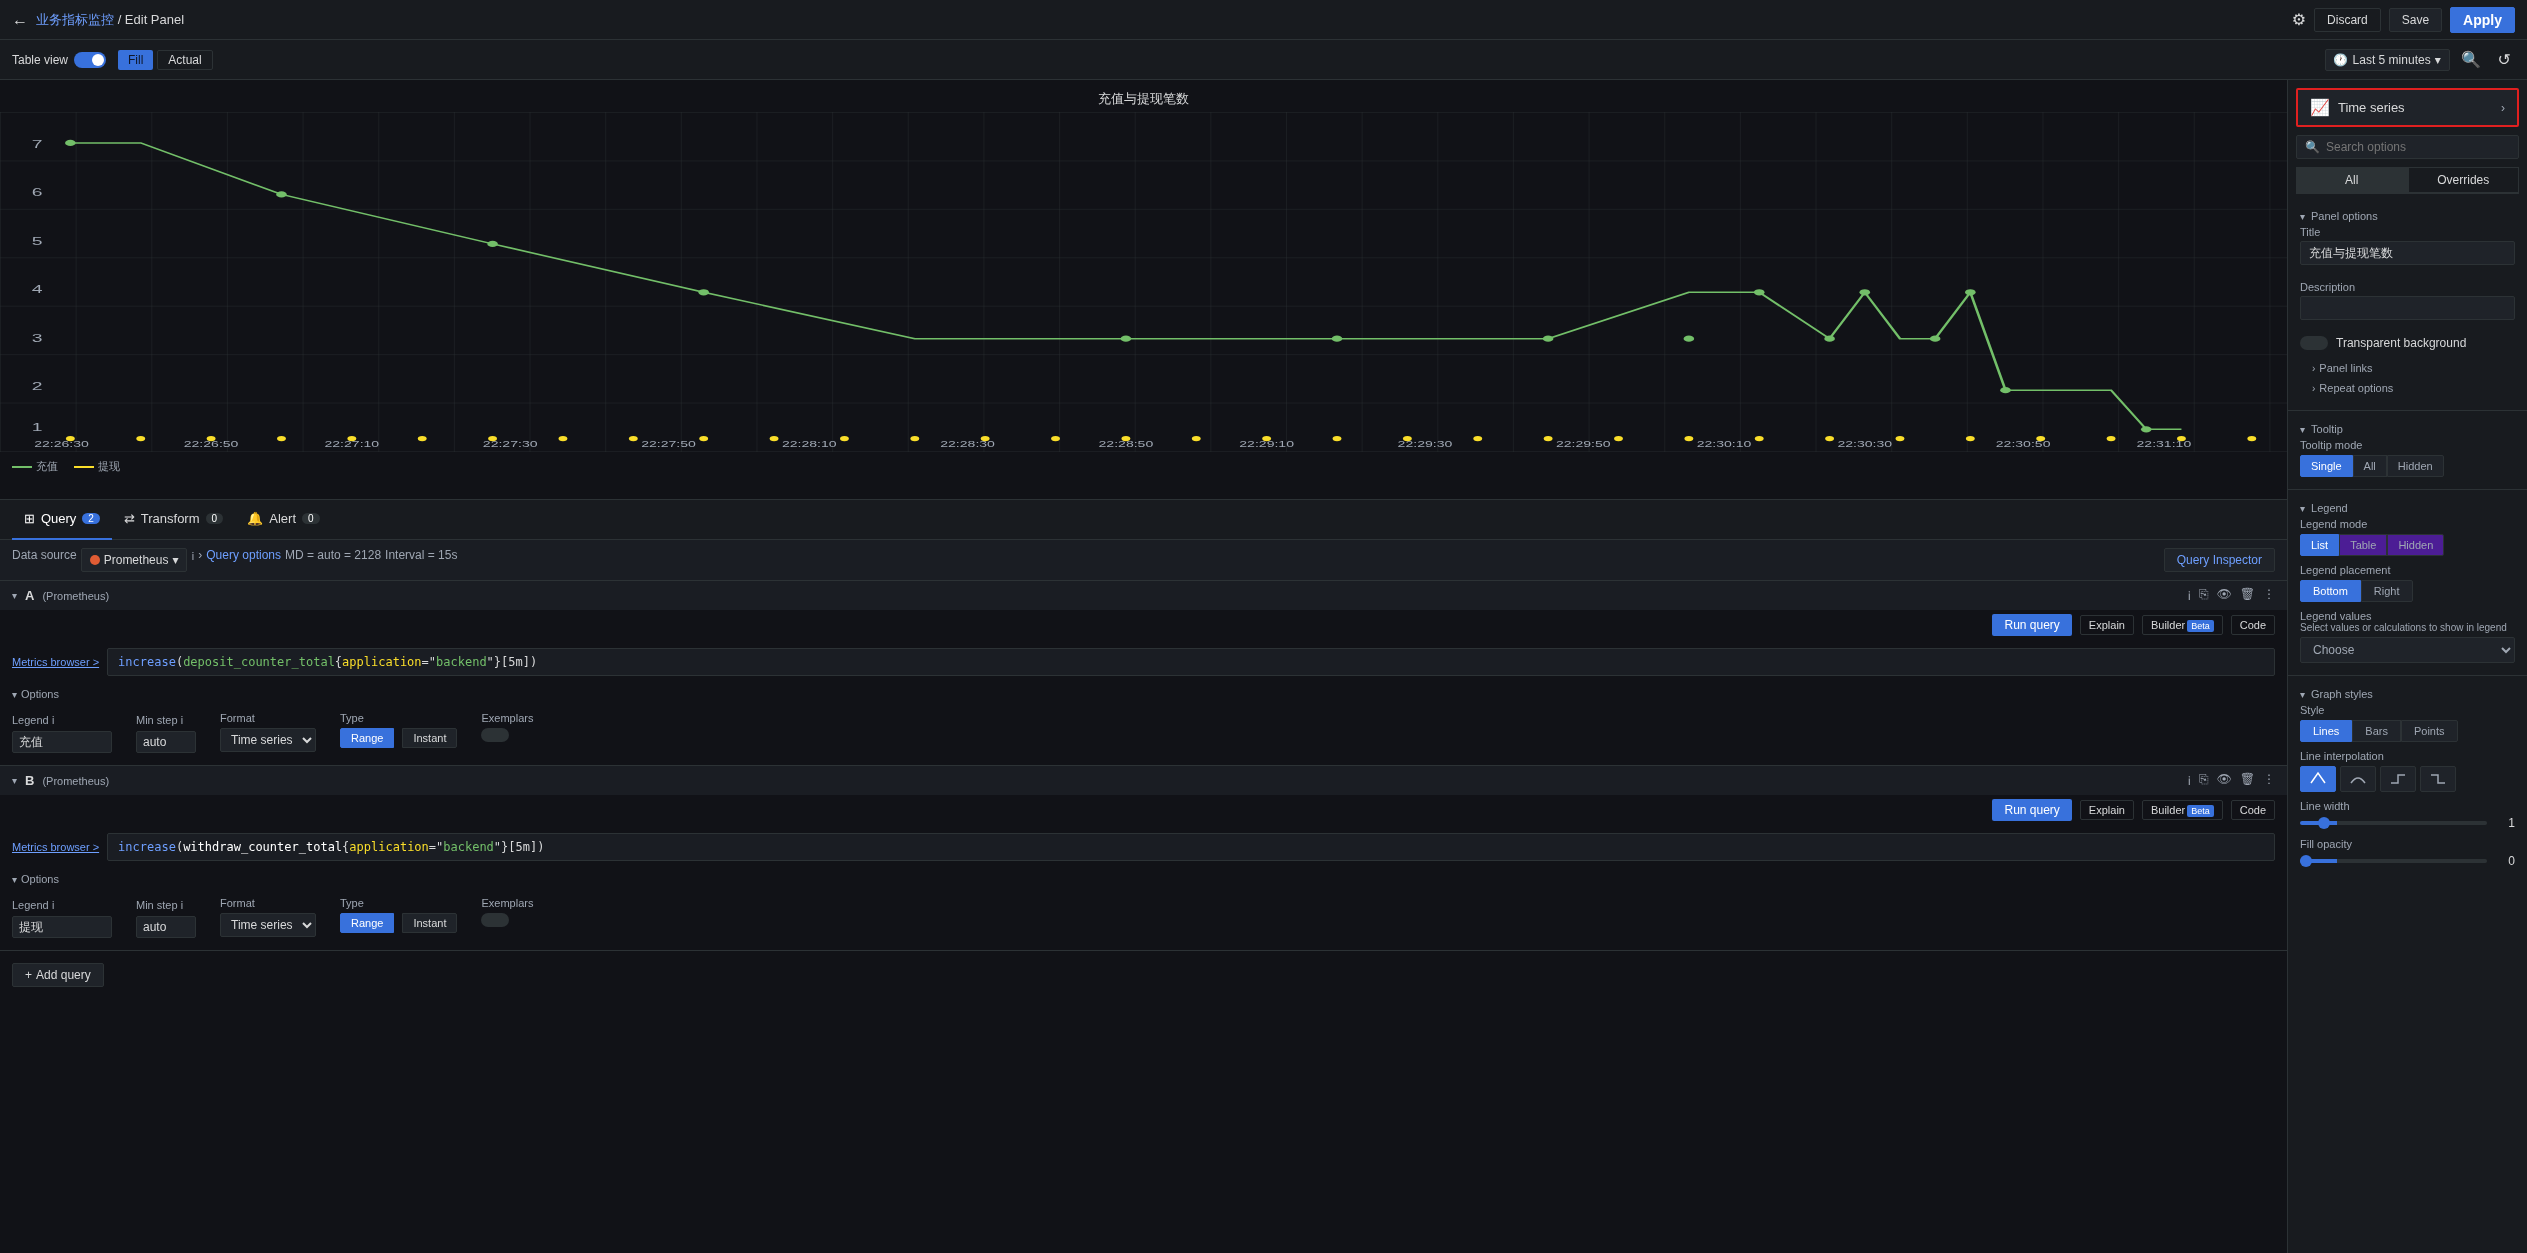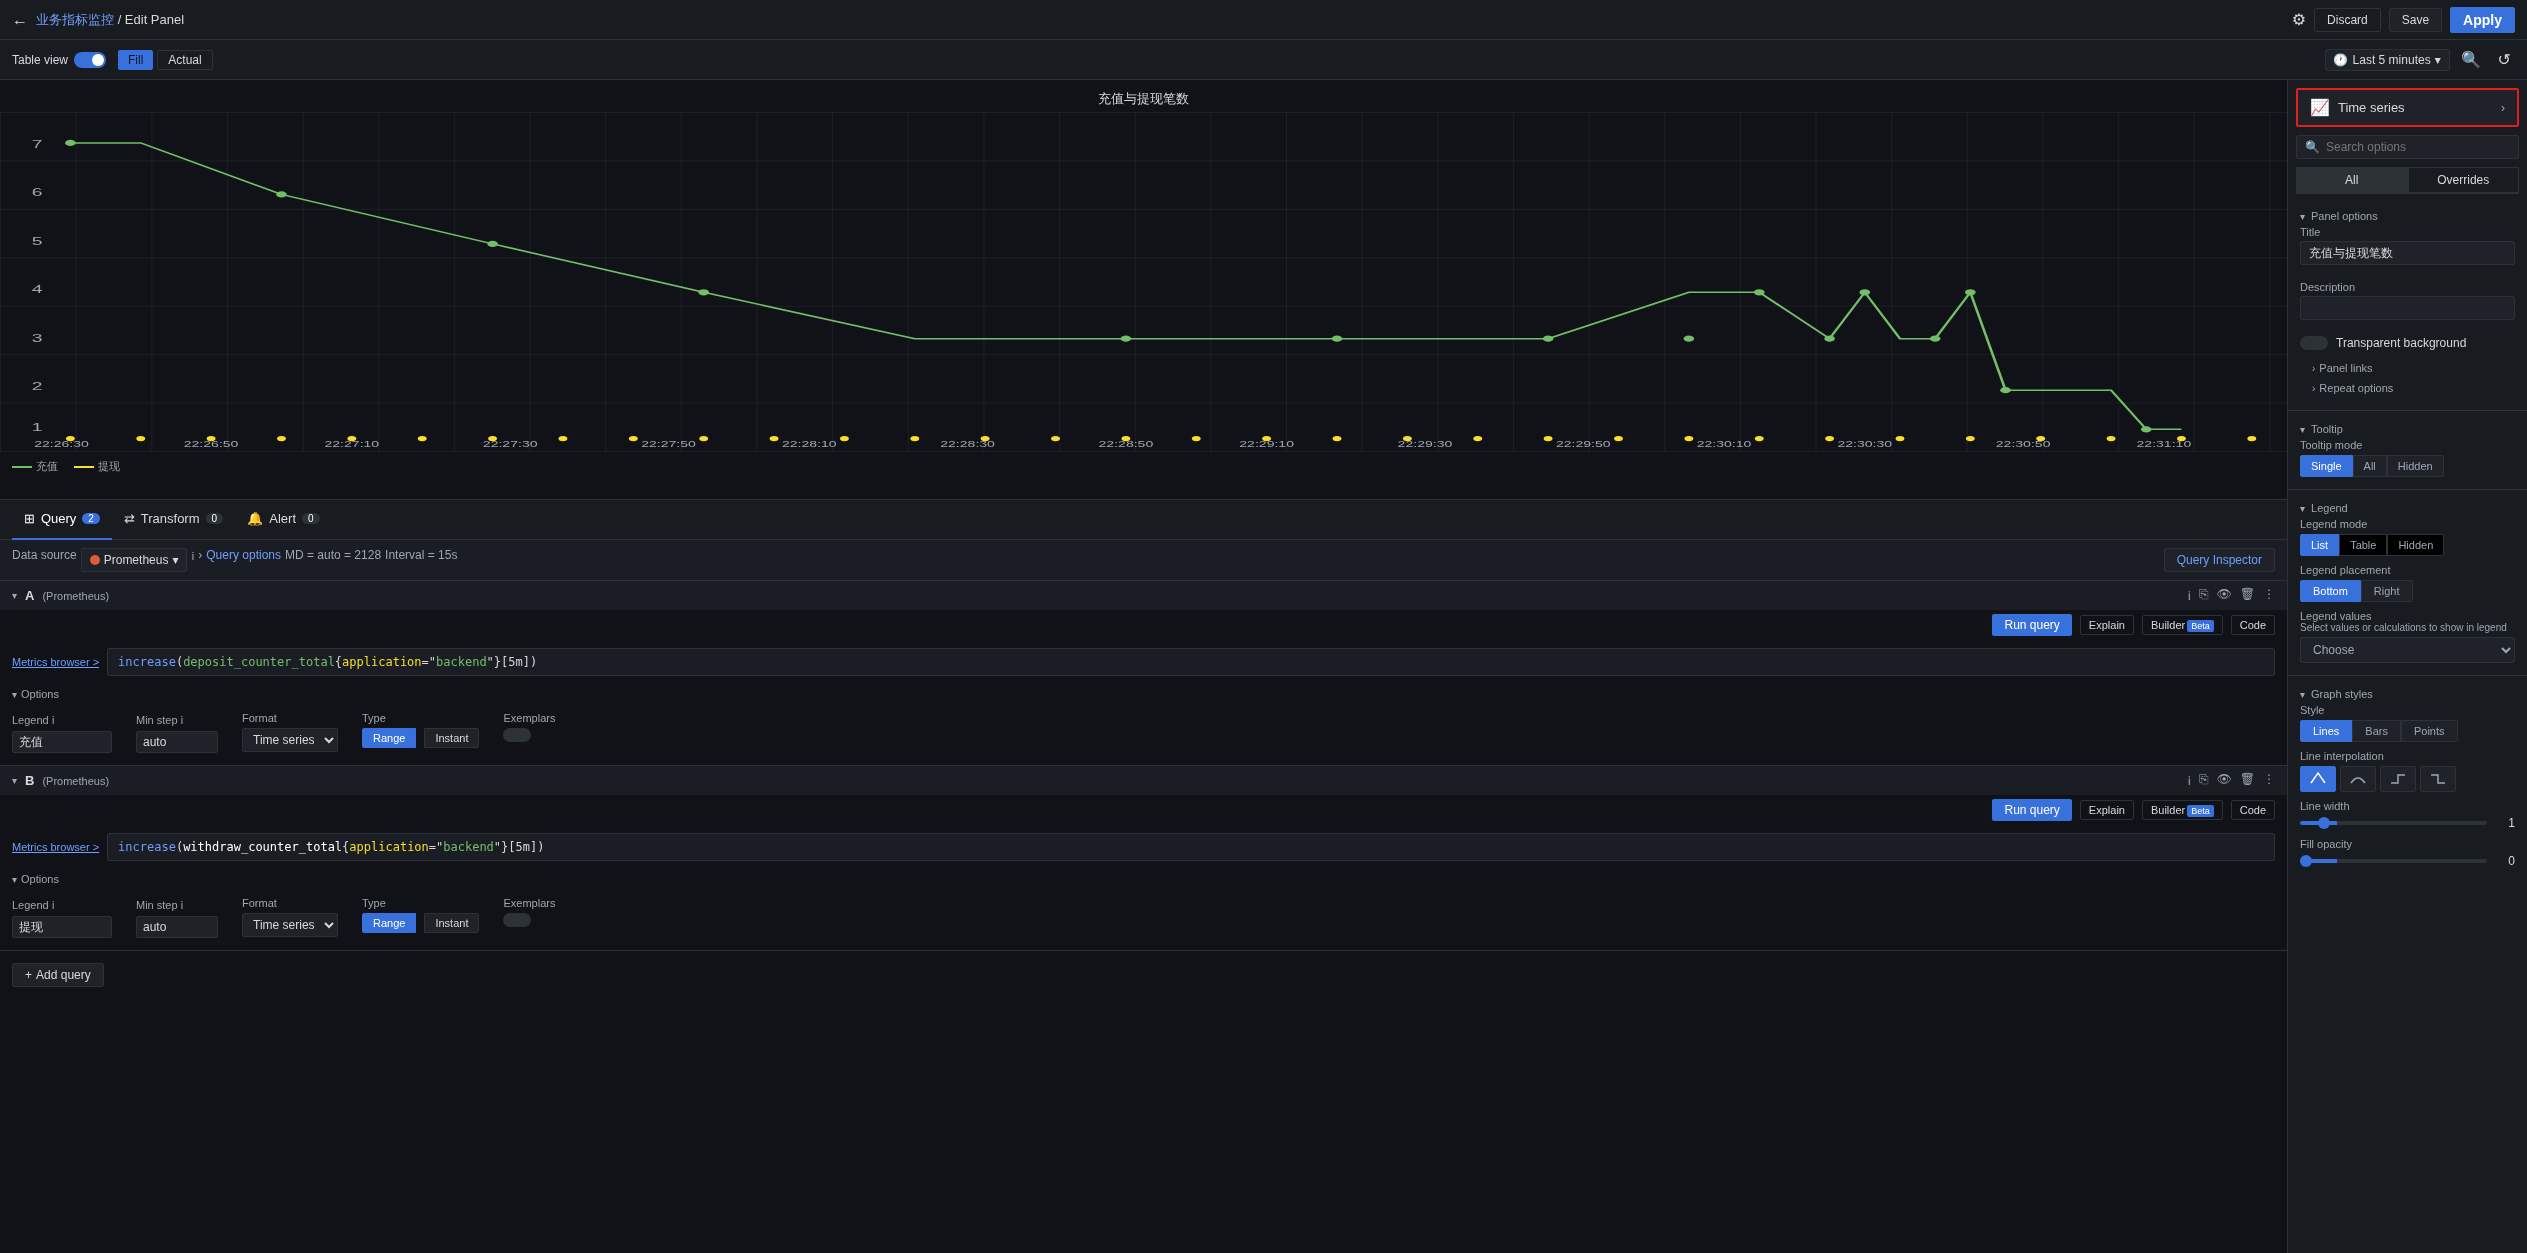--- a/index.html
+++ b/index.html
@@ -74,21 +74,21 @@
     .query-action-row { display: flex; align-items: center; gap: 8px; padding: 4px 12px; justify-content: flex-end; }
     .run-query-btn { background: #3871dc; color: #fff; border: none; border-radius: 2px; padding: 4px 12px; cursor: pointer; font-size: 12px; }
     .explain-btn, .builder-btn, .code-btn { background: transparent; border: 1px solid #2c3235; color: #d8d9da; border-radius: 2px; padding: 3px 8px; cursor: pointer; font-size: 11px; }
     .beta-badge { background: #3871dc; color:#fff; font-size:9px; border-radius:2px; padding: 1px 4px; margin-left:2px; }
 
     
     .options-toggle { display: flex; align-items: center; gap: 4px; padding: 4px 12px; color: #9fa7b3; font-size: 11px; cursor: pointer; }
     .options-panel { padding: 8px 12px 12px; background: #111217; display: flex; gap: 24px; align-items: flex-start; flex-wrap: wrap; }
     .option-group { display: flex; flex-direction: column; gap: 4px; }
     .option-label { font-size: 11px; color: #9fa7b3; display: flex; align-items: center; gap: 3px; }
-    .option-input { background: #1f2329; border: 1px solid #2c3235; color: #d8d9da; border-radius: 2px; padding: 3px 6px; font-size: 12px; width: 82px; }
+    .option-input { background: #1f2329; border: 1px solid #2c3235; color: #d8d9da; border-radius: 2px; padding: 3px 6px; font-size: 12px; width: 60px; }
     .format-select { background: #1f2329; border: 1px solid #2c3235; color: #d8d9da; border-radius: 2px; padding: 3px 6px; font-size: 12px; }
     .type-btns { display: flex; gap: 8px; }
     .type-btn { background: #1f2329; border: 1px solid #2c3235; color: #d8d9da; padding: 3px 10px; font-size: 11px; cursor: pointer; }
     .type-btn.active { background: #3871dc; border-color: #3871dc; color: #fff; }
     .type-btn:first-child { border-radius: 2px 0 0 2px; }
     .type-btn:last-child { border-radius: 0 2px 2px 0; }
     .exemplar-toggle { width: 28px; height: 14px; background: #2c3235; border-radius: 7px; position: relative; cursor: pointer; }
     .legend-input { background: #1f2329; border: 1px solid #2c3235; color: #d8d9da; border-radius: 2px; padding: 3px 6px; font-size: 12px; width: 100px; }
 
     
@@ -154,21 +154,21 @@
     .legend-item { display: flex; align-items: center; gap: 4px; }
     .legend-line { width: 20px; height: 2px; }
     .legend-line.green { background: #73bf69; }
     .legend-line.yellow { background: #fade2a; }
 
     .info-icon { color: #9fa7b3; font-size: 11px; cursor: pointer; }
     .caret { color: #9fa7b3; font-size: 10px; }
 
     
     .lmode-btns { display: flex; gap: 0; }
-    .lmode-btn { background: #000000; border: 1px solid #2c3235; color: #9fa7b3; padding: 4px 10px; font-size: 11px; cursor: pointer; }
+    .lmode-btn { background: #4c1d95; border: 1px solid #2c3235; color: #9fa7b3; padding: 4px 10px; font-size: 11px; cursor: pointer; }
     .lmode-btn.active { background: #3871dc; border-color: #3871dc; color: #fff; }
     .lmode-btn:first-child { border-radius: 2px 0 0 2px; }
     .lmode-btn:last-child { border-radius: 0 2px 2px 0; }
 
     
     ::-webkit-scrollbar { width: 6px; height: 6px; }
     ::-webkit-scrollbar-track { background: #111217; }
     ::-webkit-scrollbar-thumb { background: #2c3235; border-radius: 3px; }
   </style>
 </head>

